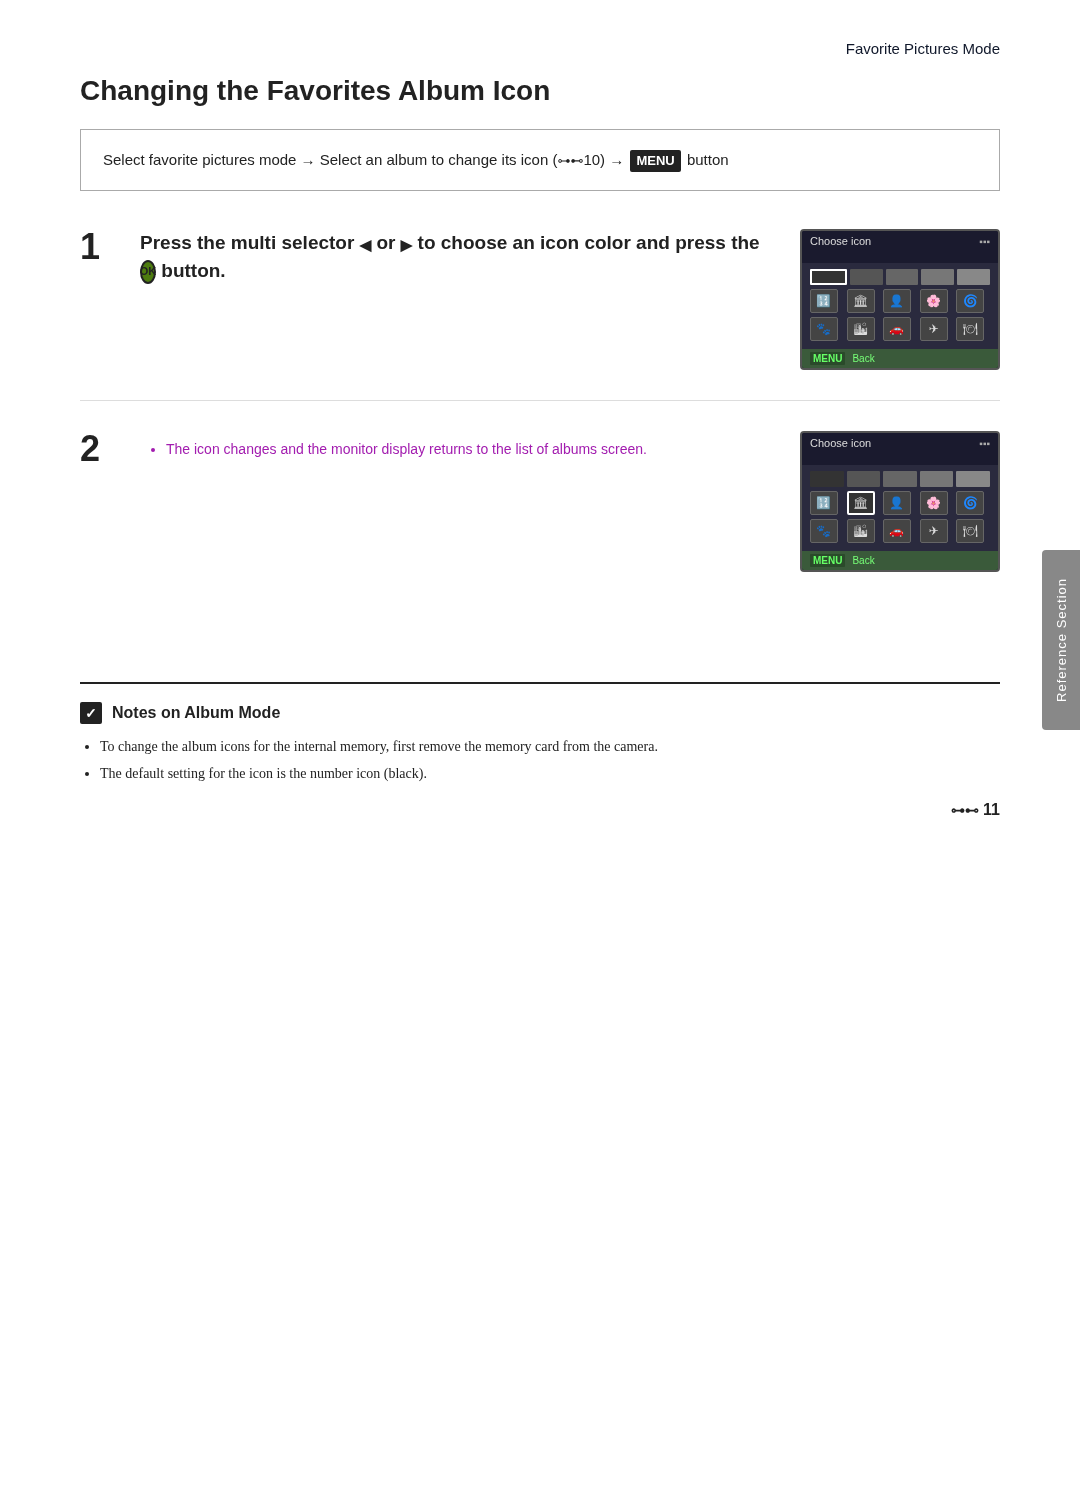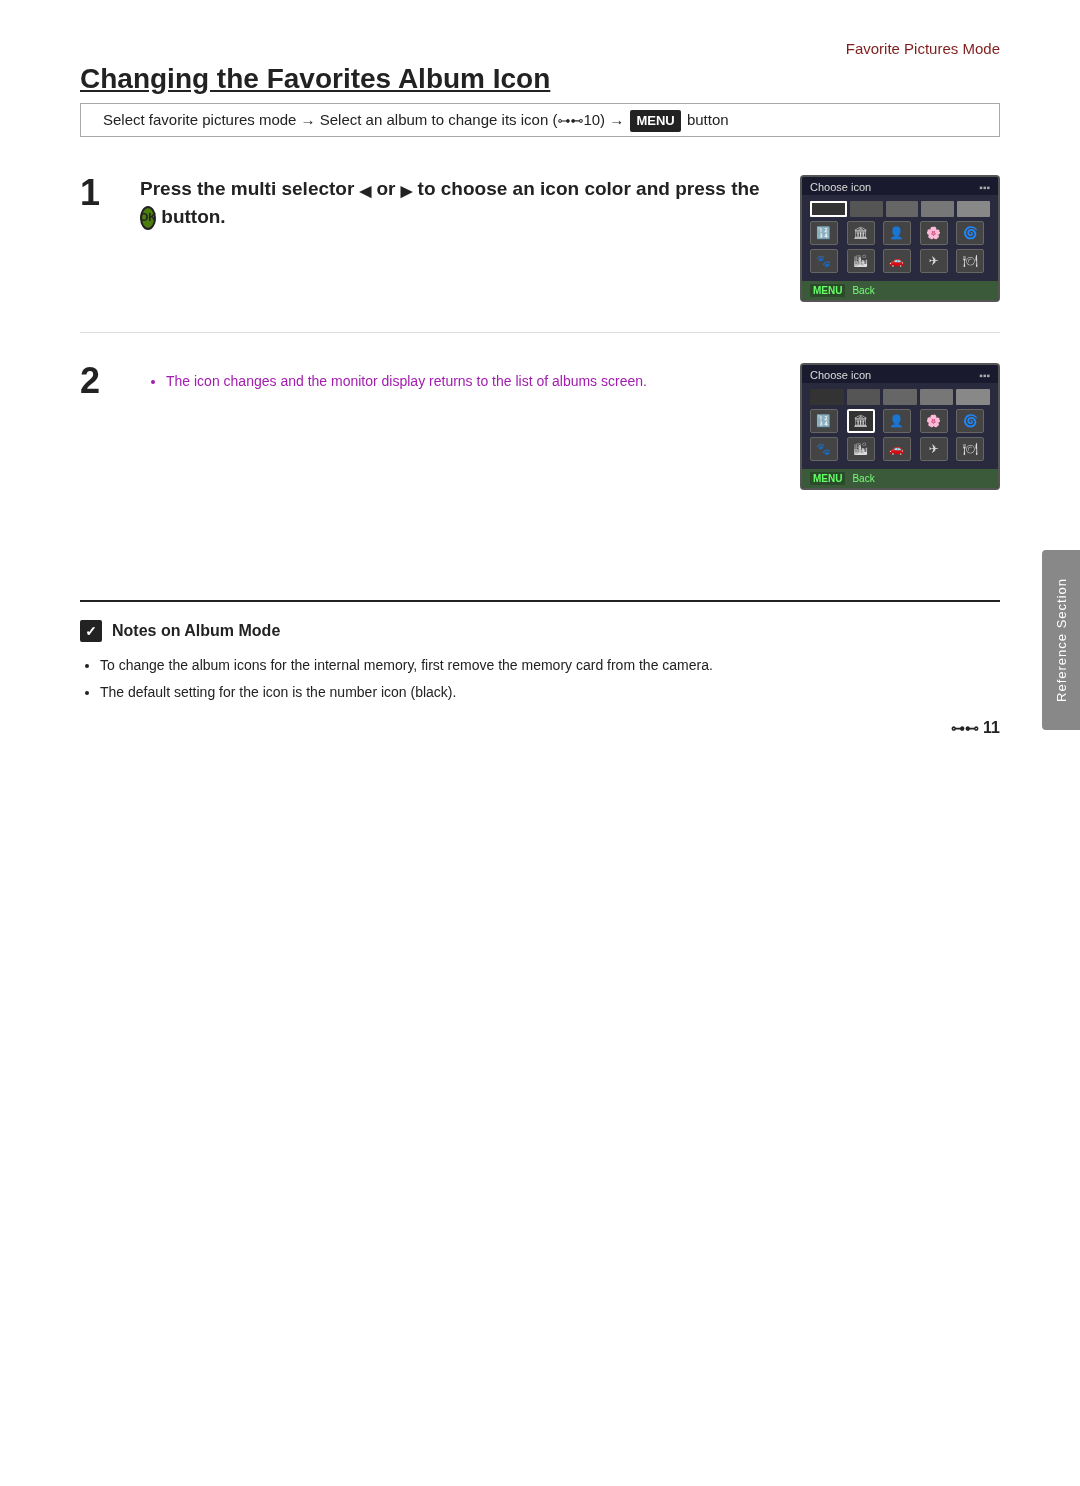--- a/index.html
+++ b/index.html
@@ -12,33 +12,32 @@
       position: relative;
       overflow-x: hidden;
     }
     .page {
       padding: 40px 80px 60px 80px;
       position: relative;
     }
     .header-right {
       text-align: right;
       font-size: 15px;
-      color: #7f1d1d;
-      margin-bottom: 6px;
+      color: #0f172a;
+      margin-bottom: 18px;
     }
     .page-title {
       font-size: 28px;
       font-weight: 900;
-      margin-bottom: 8px;
+      margin-bottom: 22px;
       font-family: 'Arial Black', Arial, sans-serif;
-      text-decoration: underline;
     }
     .intro-box {
       border: 1px solid #aaa;
-      padding: 4px 22px;
+      padding: 18px 22px;
       margin-bottom: 38px;
       font-size: 15px;
       line-height: 1.6;
     }
     .steps-area {
       display: flex;
       flex-direction: column;
       gap: 0;
     }
     .step {
@@ -94,21 +93,21 @@
       border: 2px solid #555;
       overflow: hidden;
     }
     .cam-header {
       display: flex;
       align-items: center;
       justify-content: space-between;
       background: #1a1a2e;
       color: #ccc;
       font-size: 11px;
-      padding: 4px 8px 2px 8px;
+      padding: 4px 8px 16px 8px;
     }
     .cam-header-label {
       color: #ddd;
       font-size: 11px;
     }
     .cam-battery {
       font-size: 10px;
       color: #aaa;
     }
     .cam-body {
@@ -195,20 +194,21 @@
       margin-bottom: 8px;
     }
     .notes-list {
       font-size: 14px;
       line-height: 1.6;
       padding-left: 20px;
     }
     .notes-list li {
       list-style: disc;
       margin-bottom: 4px;
+      font-family: Liberation Serif, serif;
     }
     
     .page-footer {
       position: absolute;
       bottom: 30px;
       right: 80px;
       font-size: 16px;
       font-weight: bold;
       display: flex;
       align-items: center;

